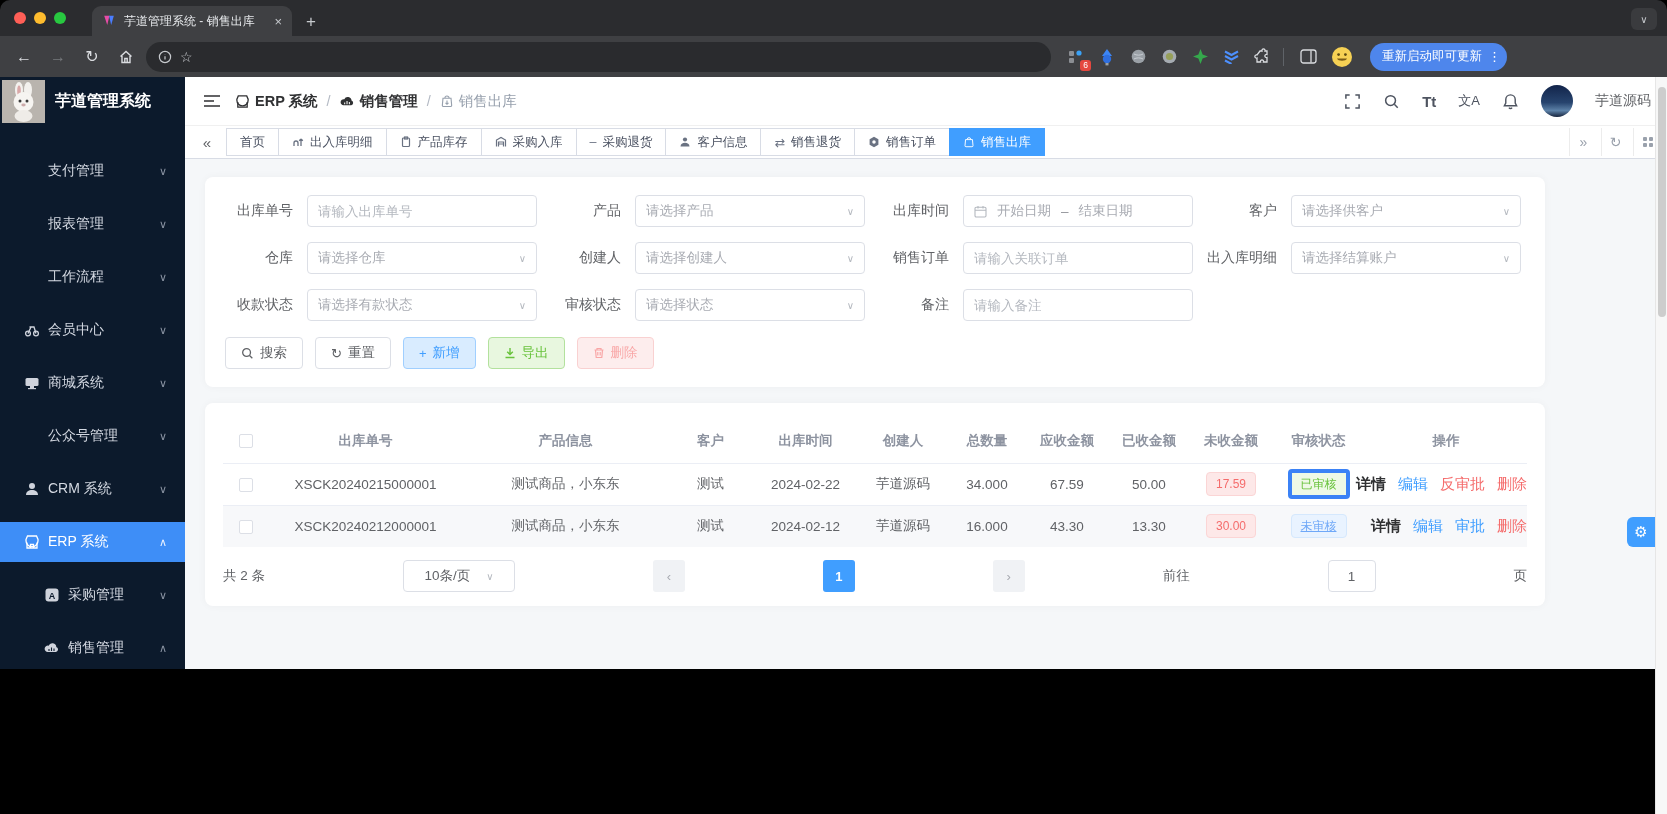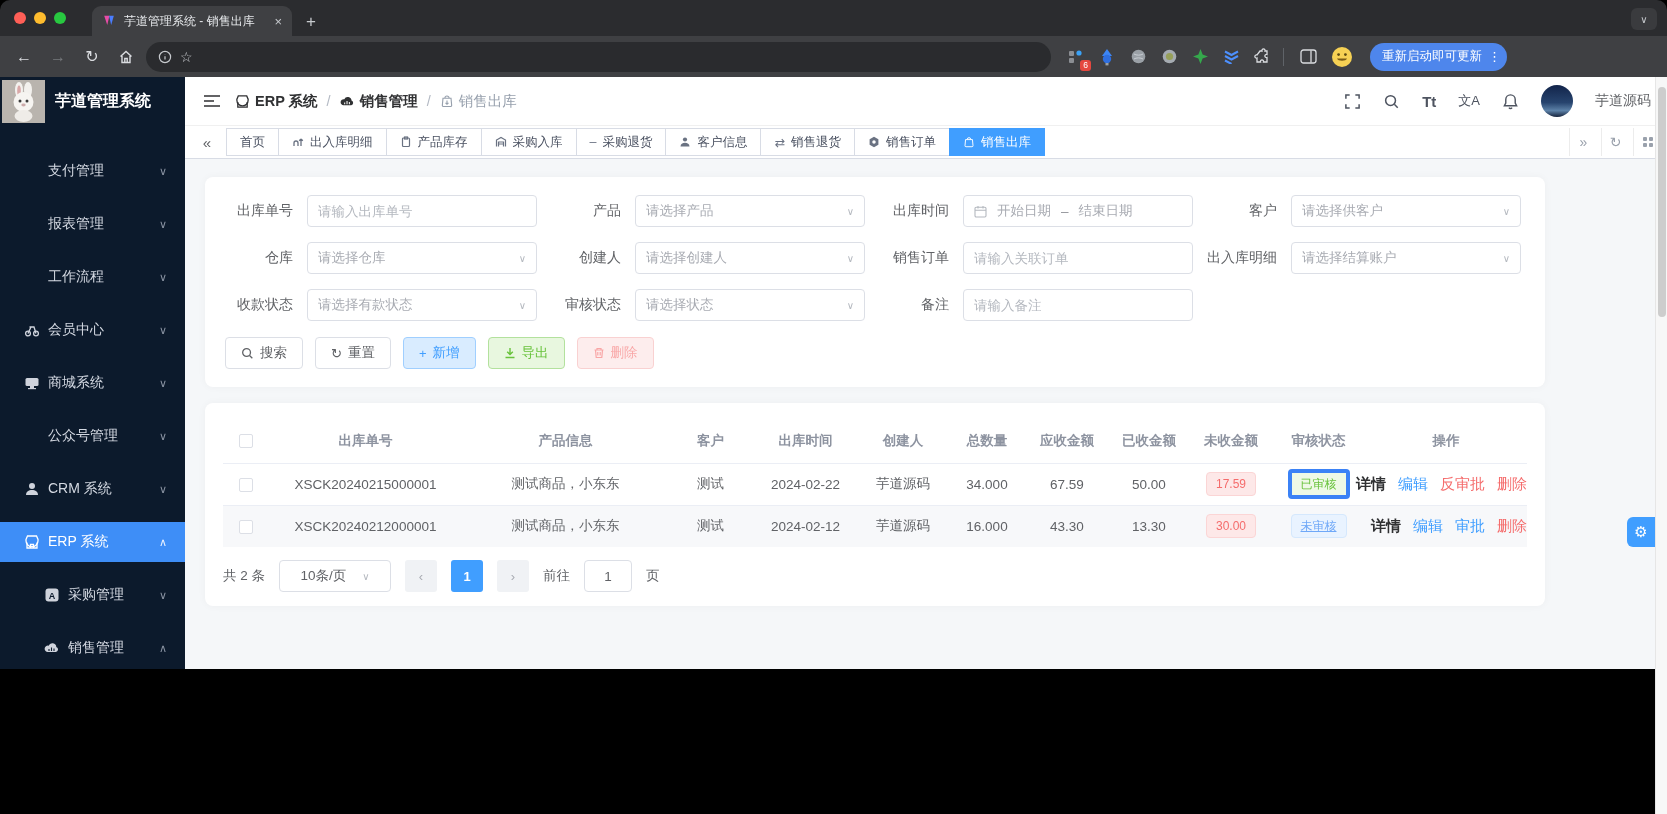--- a/index.html
+++ b/index.html
@@ -116,21 +116,21 @@
   .cb { display:inline-block; width:14px; height:14px; border:1px solid #dcdfe6; border-radius:2px; background:#fff; vertical-align:middle; }
   .pill { display:inline-block; font-size:12px; line-height:20px; padding:1px 9px; border-radius:4px; }
   .pill.red   { background:#fde8e8; border:1px solid #fbd5d5; color:#f56c6c; }
   .pill.green { background:#eef9e6; border:4px solid #3b82f6; color:#67c23a; }
   .pill.blue  { background:#e9f3ff; border:1px solid #d5e8fd; color:#6fa8f8;text-decoration:underline; }
   .ops { display:flex; gap:12px; justify-content:flex-end; font-size:15px; }
   .op-detail { color:#303133; font-weight:600; }
   .op-blue { color:#409eff; }
   .op-red { color:#f56c6c; }
 
-  .pager { display:flex; align-items:center; justify-content:flex-start; gap:14px; margin-top:13px; font-size:13.5px; color:#606266; }
+  .pager { display:flex; align-items:center; justify-content:space-between; gap:14px; margin-top:13px; font-size:13.5px; color:#606266; }
   .psize { width:112px; height:32px; border:1px solid #dcdfe6; border-radius:4px; display:flex;
     align-items:center; justify-content:center; gap:16px; color:#606266; }
   .psize .sel-arrow { color:#b4b8bf; font-size:10px; }
   .pbtn { width:32px; height:32px; border-radius:3px; background:#f0f2f5; color:#a8abb2;
     display:flex; align-items:center; justify-content:center; font-size:13px; }
   .pbtn.cur { background:#409eff; color:#fff; font-weight:bold; }
   .goto-input { width:48px; height:32px; border:1px solid #dcdfe6; border-radius:4px; text-align:center;
     font-size:13.5px; color:#606266; font-family:inherit; outline:none; }
 
   .gear-fab { position:absolute; right:12px; top:440px; width:28px; height:30px; background:#409eff;

